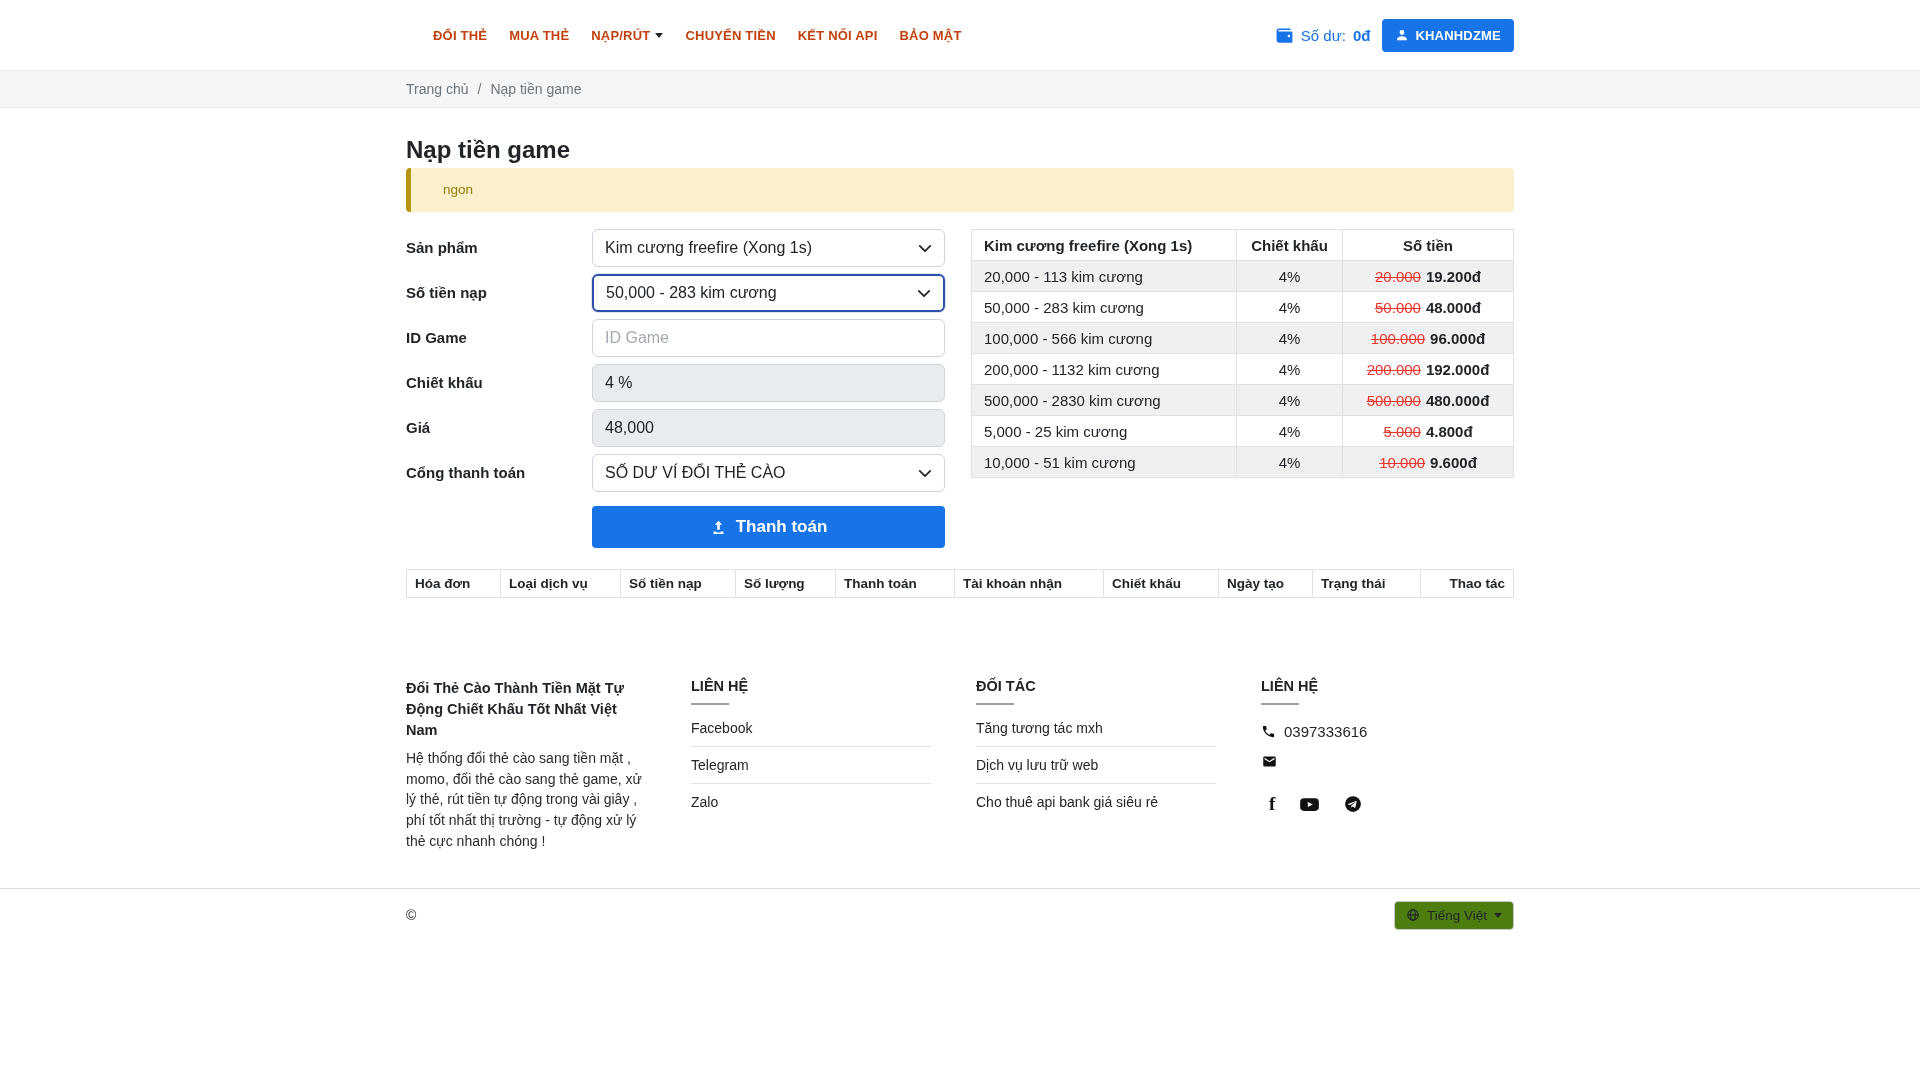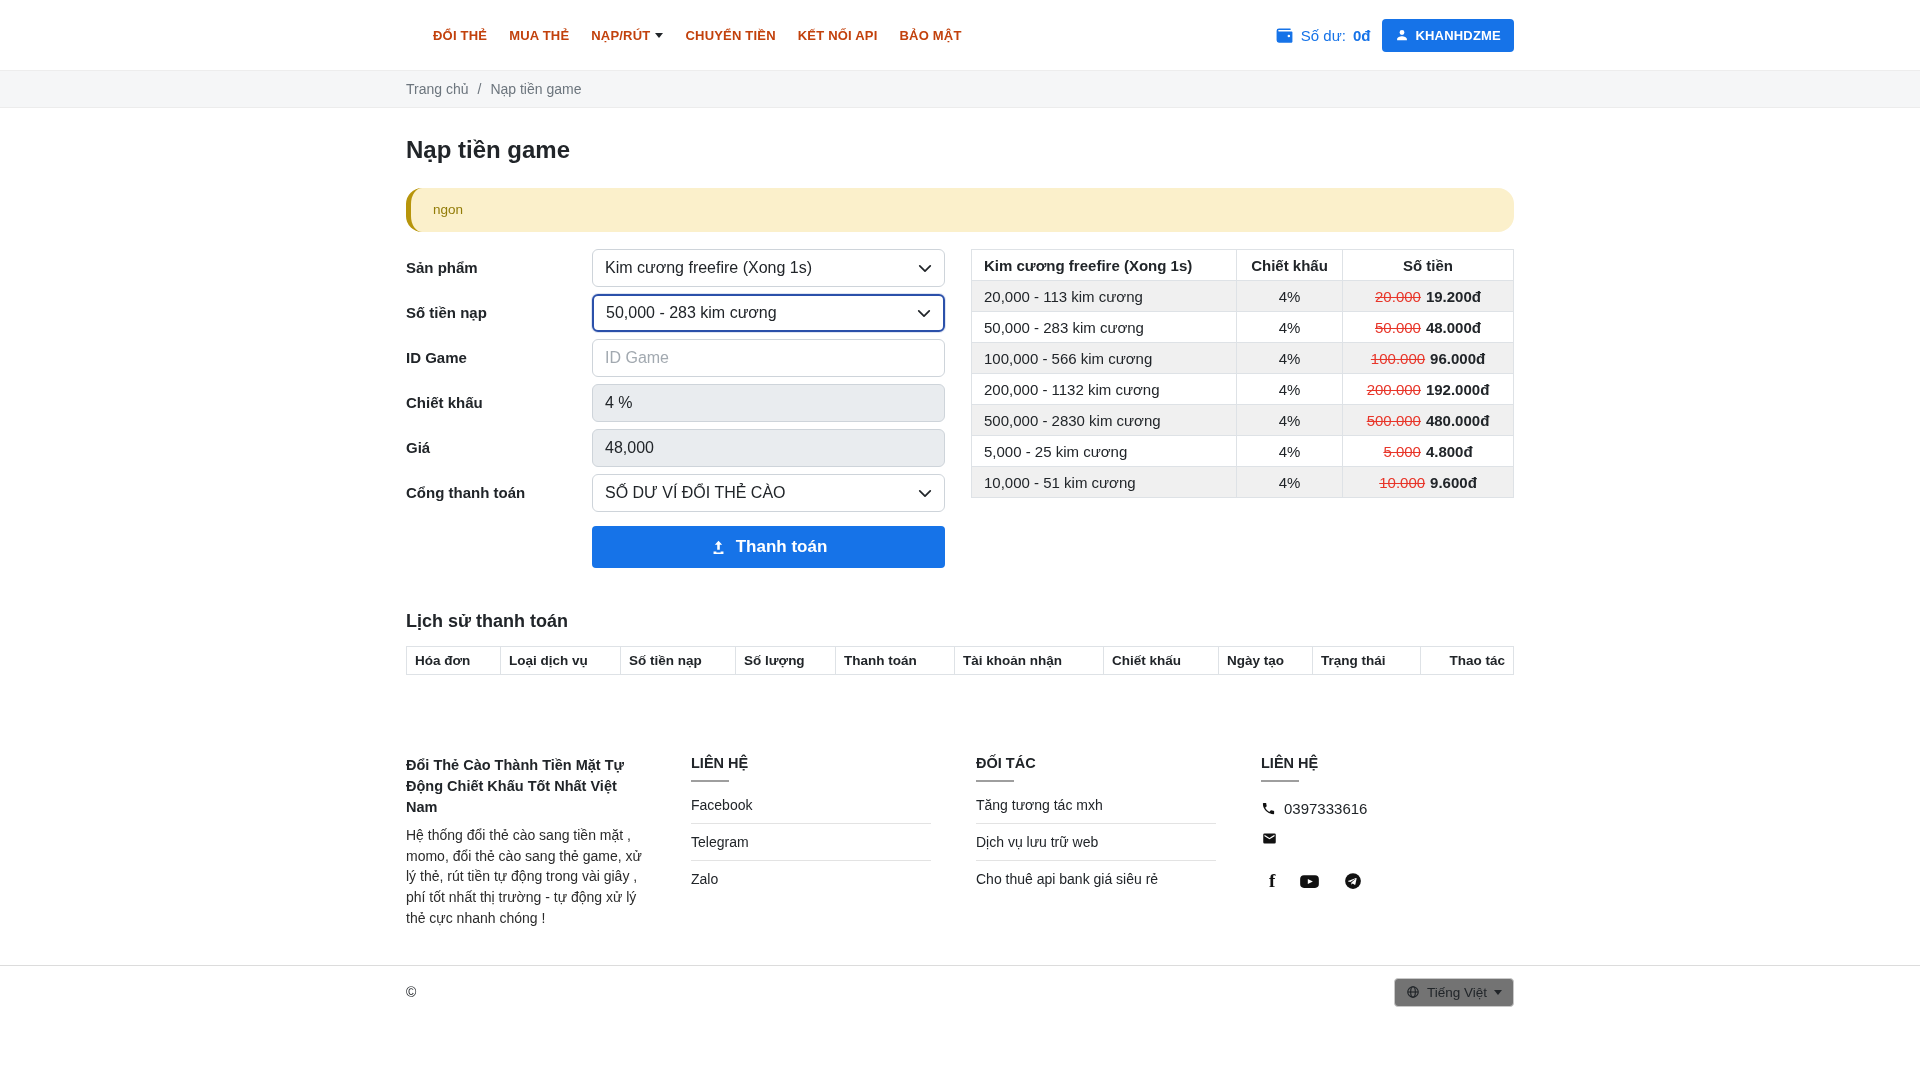--- a/index.html
+++ b/index.html
@@ -31,22 +31,22 @@
   }
 
   
   .breadcrumb-bar { background: #f5f6f7; border-top: 1px solid #ededed; border-bottom: 1px solid #ececec; padding: 10px 0; }
   .breadcrumb { display: flex; align-items: center; gap: 9px; font-size: 14px; color: #6c757d; }
   .breadcrumb a { color: #6c757d; text-decoration: none; cursor: pointer; }
 
   
   .page-title { font-size: 24px; font-weight: 700; margin-top: 28px; }
   .alert {
-    margin-top: 24px; background: #fbf0cb; border-left: 5px solid #b7950b;
-    border-radius: 16px; padding: 14px 22px; color: #927c08; font-size: 13.5px; min-height: 44px;
+    margin-top: 4px; background: #fbf0cb; border-left: 5px solid #b7950b;
+    border-radius: 4px; padding: 14px 32px; color: #927c08; font-size: 13.5px; min-height: 44px;
   }
 
   .main-row { display: flex; gap: 26px; margin-top: 17px; align-items: flex-start; }
   .form-col { width: 539px; flex: none; }
   .table-col { flex: 1; }
 
   
   .frow { display: flex; margin-bottom: 7px; }
   .flabel { width: 186px; flex: none; font-size: 15px; font-weight: 700; padding-top: 10px; }
   .fctrl { flex: 1; height: 38px; border: 1px solid #ced4da; border-radius: 6px; font-size: 16px; background: #fff; }
@@ -95,21 +95,21 @@
   .mail-row { margin-top: 14px; }
   .social-row { display: flex; align-items: center; gap: 24px; margin-top: 24px; padding-left: 8px; }
   .social-row a { color: #111; text-decoration: none; display: flex; cursor: pointer; }
   .fb-f { font-size: 19px; font-weight: 700; font-family: "Liberation Serif", serif; }
 
   
   .bottom-bar { border-top: 1px solid #dcdcdc; margin-top: 36px; padding: 12px 0 40px; }
   .bottom-bar .container { display: flex; align-items: center; justify-content: space-between; }
   .copyright { font-size: 14px; color: #212529; }
   .lang-btn {
-    background: #737373; border: 1px solid #c8c8c8; border-radius: 4px; padding: 6px 11px;
+    background: #4d7c0f; border: 1px solid #c8c8c8; border-radius: 4px; padding: 6px 11px;
     font-family: inherit; font-size: 13.5px; color: #212529; display: flex; align-items: center; gap: 7px; cursor: pointer;
   }
   svg { flex: none; }
 </style>
 </head>
 <body>
 
 <header class="navbar">
   <div class="container">
     <nav class="nav-links">
@@ -262,21 +262,20 @@
           <tr>
             <td>10,000 - 51 kim cương</td>
             <td class="c">4%</td>
             <td class="c"><span class="old-price">10.000</span><span class="new-price">9.600đ</span></td>
           </tr>
         </tbody>
       </table>
     </div>
   </div>
 
-  <h2 class="history-title">Lịch sử thanh toán</h2>
   <table class="history-table">
     <thead>
       <tr>
         <th style="width:94px">Hóa đơn</th>
         <th style="width:120px">Loại dịch vụ</th>
         <th style="width:115px">Số tiền nạp</th>
         <th style="width:100px">Số lượng</th>
         <th style="width:119px">Thanh toán</th>
         <th style="width:149px">Tài khoản nhận</th>
         <th style="width:115px">Chiết khấu</th>

